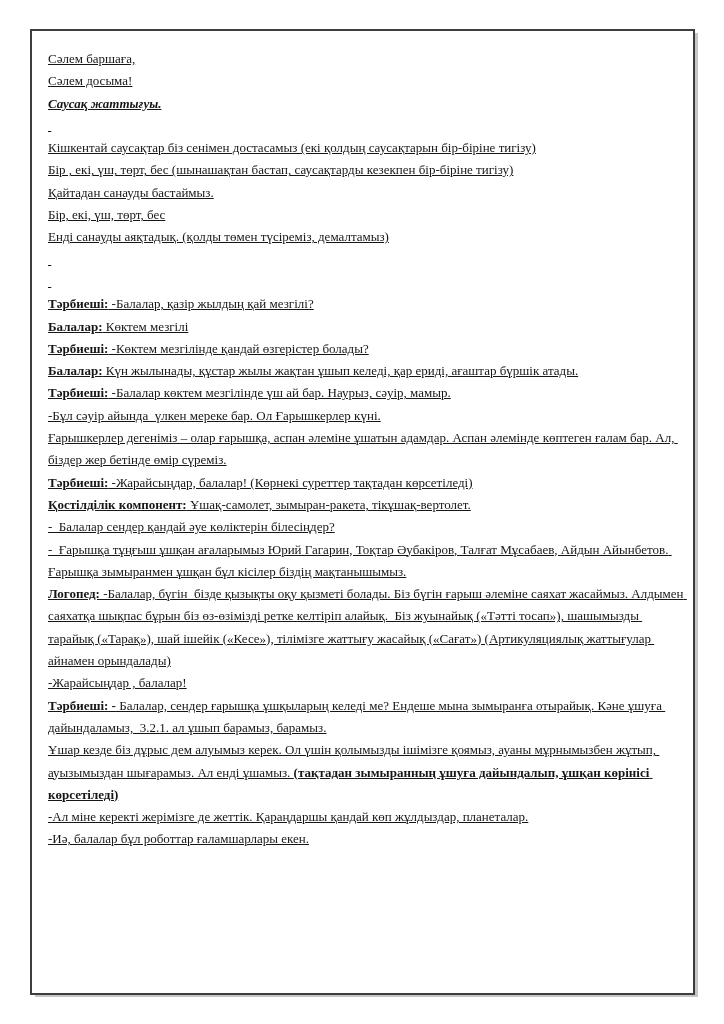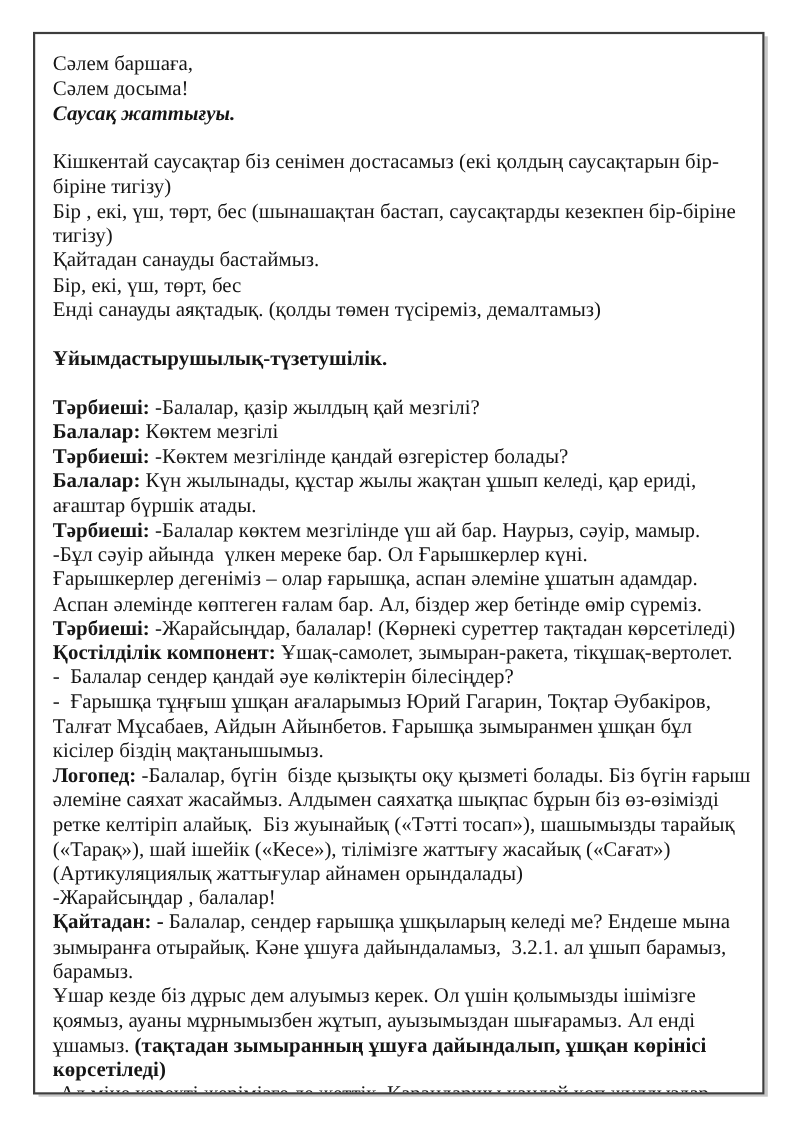--- a/index.html
+++ b/index.html
@@ -26,24 +26,25 @@
     border: 2px solid #3d3d3d;
     background: #ffffff;
     box-shadow: 4px 3px 0 -1px #c6c6c6;
   }
   .content {
     box-sizing: border-box;
     width: 100%;
     height: 100%;
     padding: 17px 7px 0 16px;
     font-family: "Liberation Serif", "DejaVu Serif", serif;
-    font-size: 19px;
+    font-size: 13px;
     line-height: 22.3px;
     color: #161616;
     overflow: hidden;
+    text-decoration: underline;
   }
   p.para {
     margin: 0;
     padding: 0;
     white-space: pre-wrap;
     text-align: left;
   }
   p.blank {
     min-height: 22.3px;
   }
@@ -59,34 +60,33 @@
         <p class="para"><span>Сәлем баршаға,</span></p>
         <p class="para"><span>Сәлем досыма!</span></p>
         <p class="para"><span class="b i">Саусақ жаттығуы.</span></p>
         <p class="para blank">&nbsp;</p>
         <p class="para"><span>Кішкентай саусақтар біз сенімен достасамыз (екі қолдың саусақтарын бір-біріне тигізу)</span></p>
         <p class="para"><span>Бір , екі, үш, төрт, бес (шынашақтан бастап, саусақтарды кезекпен бір-біріне тигізу)</span></p>
         <p class="para"><span>Қайтадан санауды бастаймыз.</span></p>
         <p class="para"><span>Бір, екі, үш, төрт, бес</span></p>
         <p class="para"><span>Енді санауды аяқтадық. (қолды төмен түсіреміз, демалтамыз)</span></p>
         <p class="para blank">&nbsp;</p>
-        <p class="para"><span class="b">Ұйымдастырушылық-түзетушілік.</span></p>
         <p class="para blank">&nbsp;</p>
         <p class="para"><span class="b">Тәрбиеші:</span><span> -Балалар, қазір жылдың қай мезгілі?</span></p>
         <p class="para"><span class="b">Балалар:</span><span> Көктем мезгілі</span></p>
         <p class="para"><span class="b">Тәрбиеші:</span><span> -Көктем мезгілінде қандай өзгерістер болады?</span></p>
         <p class="para"><span class="b">Балалар:</span><span> Күн жылынады, құстар жылы жақтан ұшып келеді, қар ериді, ағаштар бүршік атады.</span></p>
         <p class="para"><span class="b">Тәрбиеші:</span><span> -Балалар көктем мезгілінде үш ай бар. Наурыз, сәуір, мамыр.</span></p>
         <p class="para"><span>-Бұл сәуір айында  үлкен мереке бар. Ол Ғарышкерлер күні.</span></p>
         <p class="para"><span>Ғарышкерлер дегеніміз – олар ғарышқа, аспан әлеміне ұшатын адамдар. Аспан әлемінде көптеген ғалам бар. Ал, біздер жер бетінде өмір сүреміз.</span></p>
         <p class="para"><span class="b">Тәрбиеші:</span><span> -Жарайсыңдар, балалар! (Көрнекі суреттер тақтадан көрсетіледі)</span></p>
         <p class="para"><span class="b">Қостілділік компонент:</span><span> Ұшақ-самолет, зымыран-ракета, тікұшақ-вертолет.</span></p>
         <p class="para"><span>-  Балалар сендер қандай әуе көліктерін білесіңдер?</span></p>
         <p class="para"><span>-  Ғарышқа тұңғыш ұшқан ағаларымыз Юрий Гагарин, Тоқтар Әубакіров, Талғат Мұсабаев, Айдын Айынбетов. Ғарышқа зымыранмен ұшқан бұл кісілер біздің мақтанышымыз.</span></p>
         <p class="para"><span class="b">Логопед:</span><span> -Балалар, бүгін  бізде қызықты оқу қызметі болады. Біз бүгін ғарыш әлеміне саяхат жасаймыз. Алдымен саяхатқа шықпас бұрын біз өз-өзімізді ретке келтіріп алайық.  Біз жуынайық («Тәтті тосап»), шашымызды тарайық («Тарақ»), шай ішейік («Кесе»), тілімізге жаттығу жасайық («Сағат») (Артикуляциялық жаттығулар айнамен орындалады)</span></p>
         <p class="para"><span>-Жарайсыңдар , балалар!</span></p>
-        <p class="para"><span class="b">Қайтадан: -</span><span> Балалар, сендер ғарышқа ұшқыларың келеді ме? Ендеше мына зымыранға отырайық. Кәне ұшуға дайындаламыз,  3.2.1. ал ұшып барамыз, барамыз.</span></p>
+        <p class="para"><span class="b">Тәрбиеші: -</span><span> Балалар, сендер ғарышқа ұшқыларың келеді ме? Ендеше мына зымыранға отырайық. Кәне ұшуға дайындаламыз,  3.2.1. ал ұшып барамыз, барамыз.</span></p>
         <p class="para"><span>Ұшар кезде біз дұрыс дем алуымыз керек. Ол үшін қолымызды ішімізге қоямыз, ауаны мұрнымызбен жұтып, ауызымыздан шығарамыз. Ал енді ұшамыз. </span><span class="b">(тақтадан зымыранның ұшуға дайындалып, ұшқан көрінісі көрсетіледі)</span></p>
         <p class="para"><span>-Ал міне керекті жерімізге де жеттік. Қараңдаршы қандай көп жұлдыздар, планеталар.</span></p>
         <p class="para"><span>-Иә, балалар бұл роботтар ғаламшарлары екен.</span></p>
       </div>
   </div>
 </div>
 
 </body></html>

